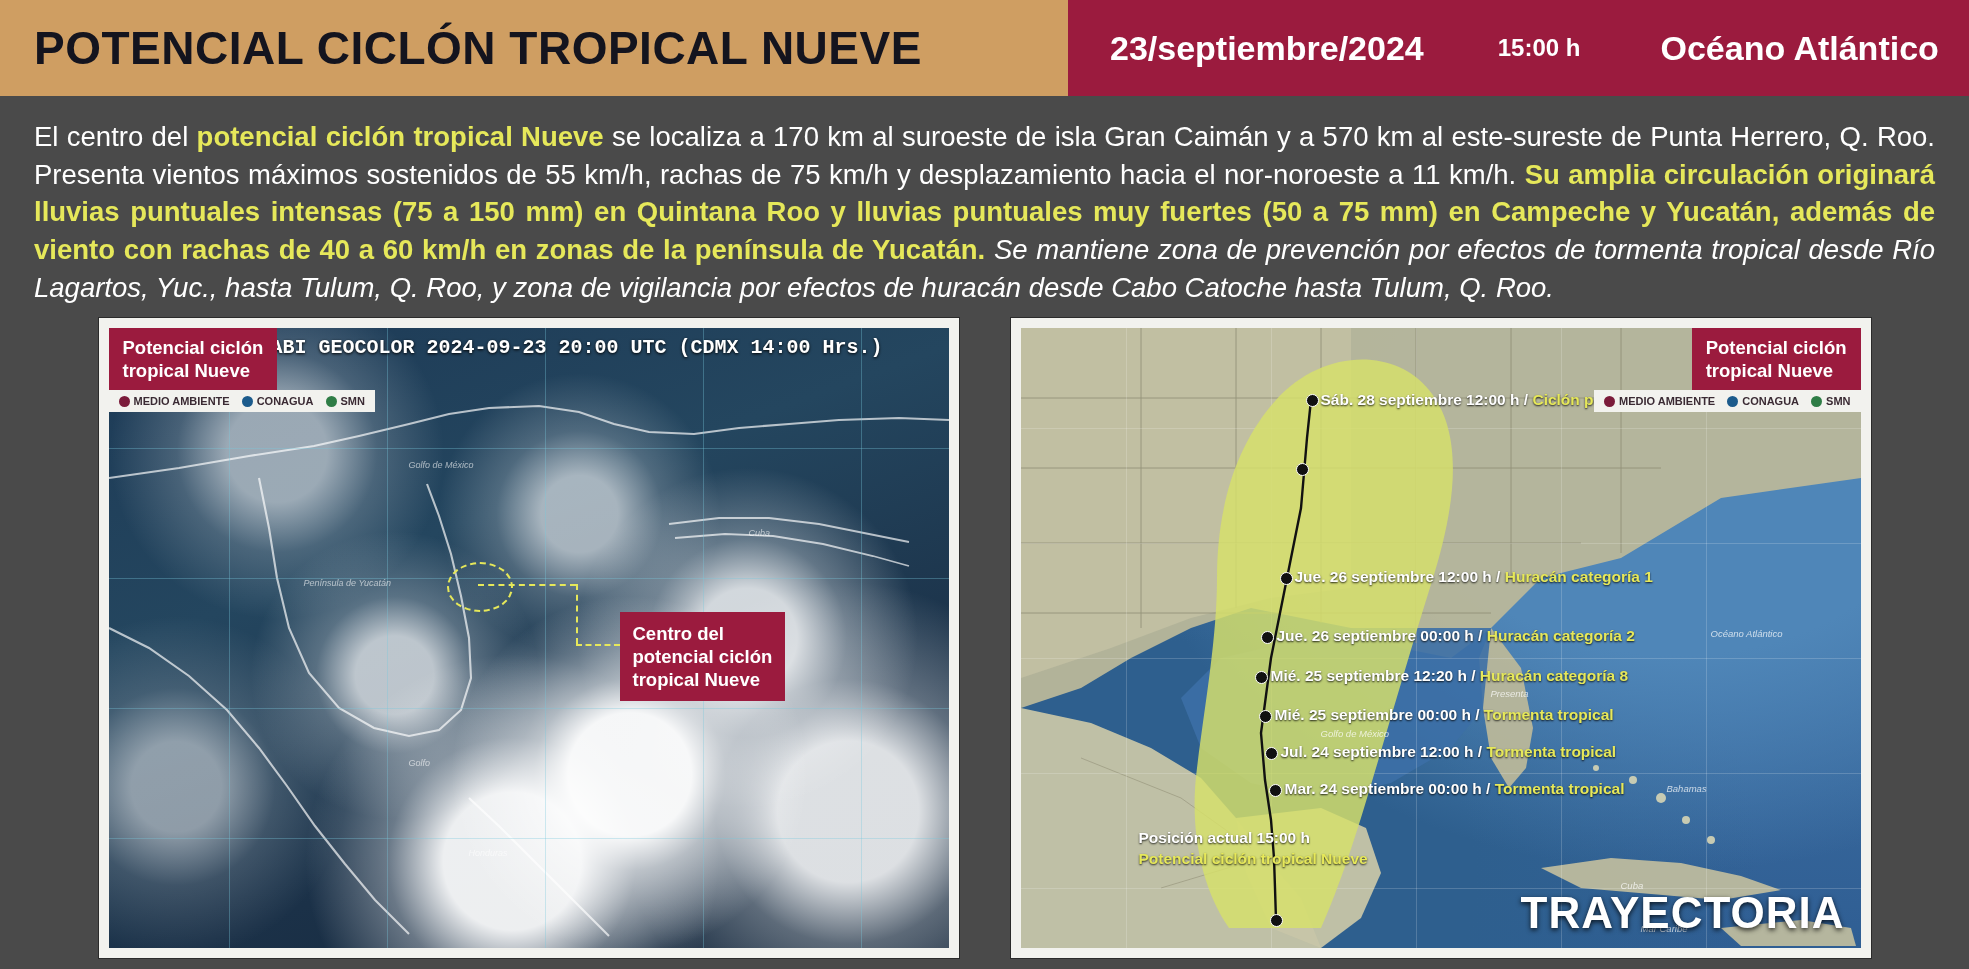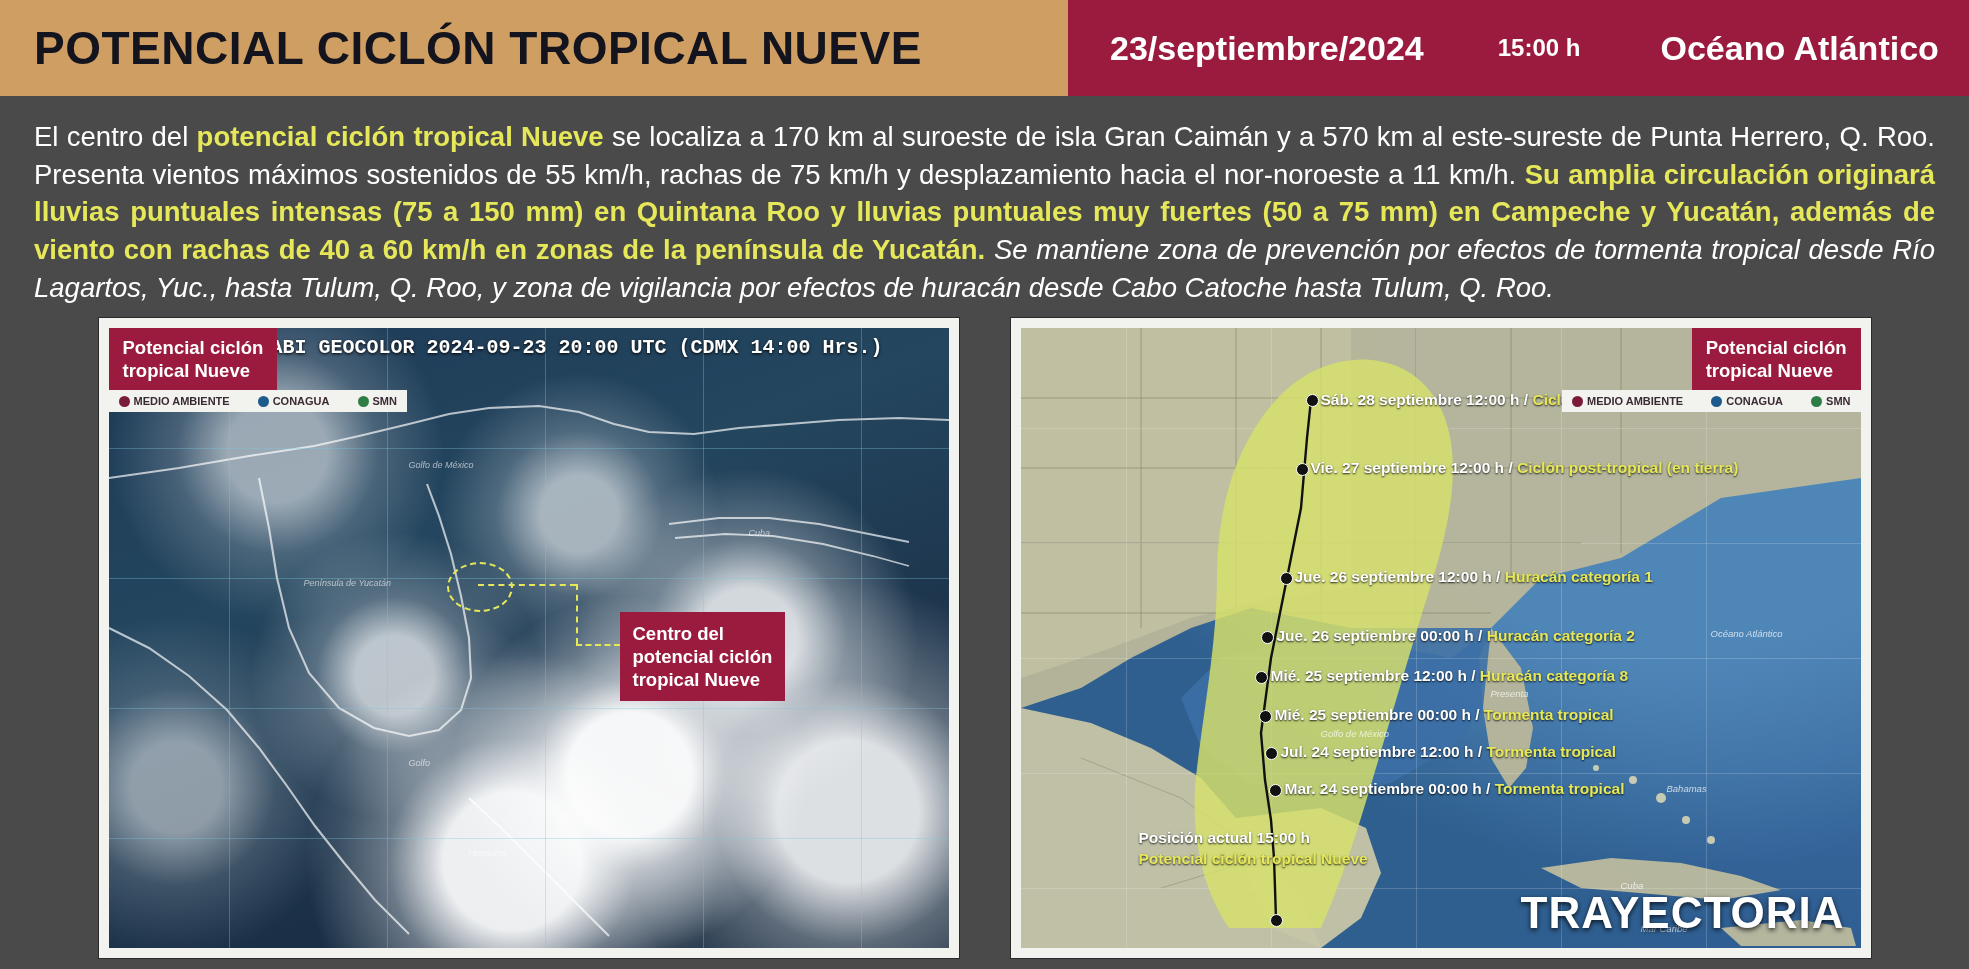--- a/index.html
+++ b/index.html
@@ -112,21 +112,21 @@
     position:absolute;
     background:#9b1b3e;color:#fff;
     font-size:18.5px;font-weight:bold;line-height:1.22;
     padding:9px 14px;
   }
   .badge.tl{top:0;left:0;}
   .badge.tr{top:0;right:0;}
   .logos{
     position:absolute;left:0;
     background:#f2f2ee;
-    display:flex;align-items:center;gap:28px;
+    display:flex;align-items:center;gap:12px;
     padding:5px 10px;
     font-size:11px;font-weight:bold;color:#3a2a33;
     white-space:nowrap;
   }
   .logos .lg{display:flex;align-items:center;gap:4px;}
   .logos .dot{width:11px;height:11px;border-radius:50%;background:#7b1b3a;display:inline-block;}
   .logos .dot.b{background:#1c5b8c;}
   .logos .dot.g{background:#2f7d46;}
 
   .center-callout{
@@ -369,31 +369,28 @@
       <div class="node" style="left:240px;top:303px"></div>
       <div class="node" style="left:234px;top:343px"></div>
       <div class="node" style="left:238px;top:382px"></div>
       <div class="node" style="left:244px;top:419px"></div>
       <div class="node" style="left:248px;top:456px"></div>
       <div class="node" style="left:249px;top:586px"></div>
 
       <div class="trk-lbl" style="left:300px;top:63px">
         <span>Sáb. 28 septiembre 12:00 h</span><span class="sep"> / </span><span class="cat">Ciclón post-tropical (en tierra)</span>
       </div>
-      <div class="trk-lbl" style="left:290px;top:131px">
-        <span>Vie. 27 septiembre 12:00 h</span><span class="sep"> / </span><span class="cat">Ciclón post-tropical (en tierra)</span>
-      </div>
       <div class="trk-lbl" style="left:274px;top:240px">
         <span>Jue. 26 septiembre 12:00 h</span><span class="sep"> / </span><span class="cat">Huracán categoría 1</span>
       </div>
       <div class="trk-lbl" style="left:256px;top:299px">
         <span>Jue. 26 septiembre 00:00 h</span><span class="sep"> / </span><span class="cat">Huracán categoría 2</span>
       </div>
       <div class="trk-lbl" style="left:250px;top:339px">
-        <span>Mié. 25 septiembre 12:00 h</span><span class="sep"> / </span><span class="cat">Huracán categoría 8</span>
+        <span>Mié. 25 septiembre 12:20 h</span><span class="sep"> / </span><span class="cat">Huracán categoría 8</span>
       </div>
       <div class="trk-lbl" style="left:254px;top:378px">
         <span>Mié. 25 septiembre 00:00 h</span><span class="sep"> / </span><span class="cat">Tormenta tropical</span>
       </div>
       <div class="trk-lbl" style="left:260px;top:415px">
         <span>Jul. 24 septiembre 12:00 h</span><span class="sep"> / </span><span class="cat">Tormenta tropical</span>
       </div>
       <div class="trk-lbl" style="left:264px;top:452px">
         <span>Mar. 24 septiembre 00:00 h</span><span class="sep"> / </span><span class="cat">Tormenta tropical</span>
       </div>

